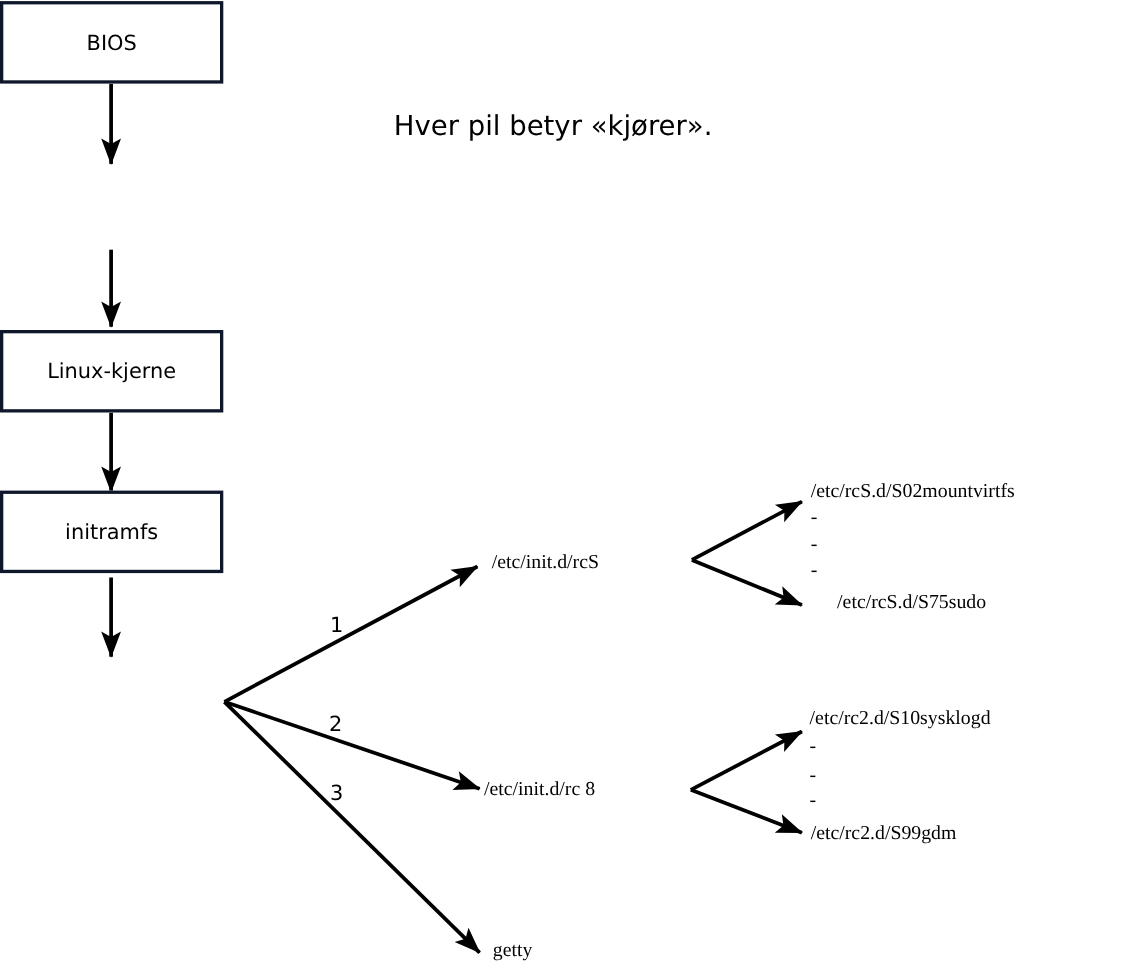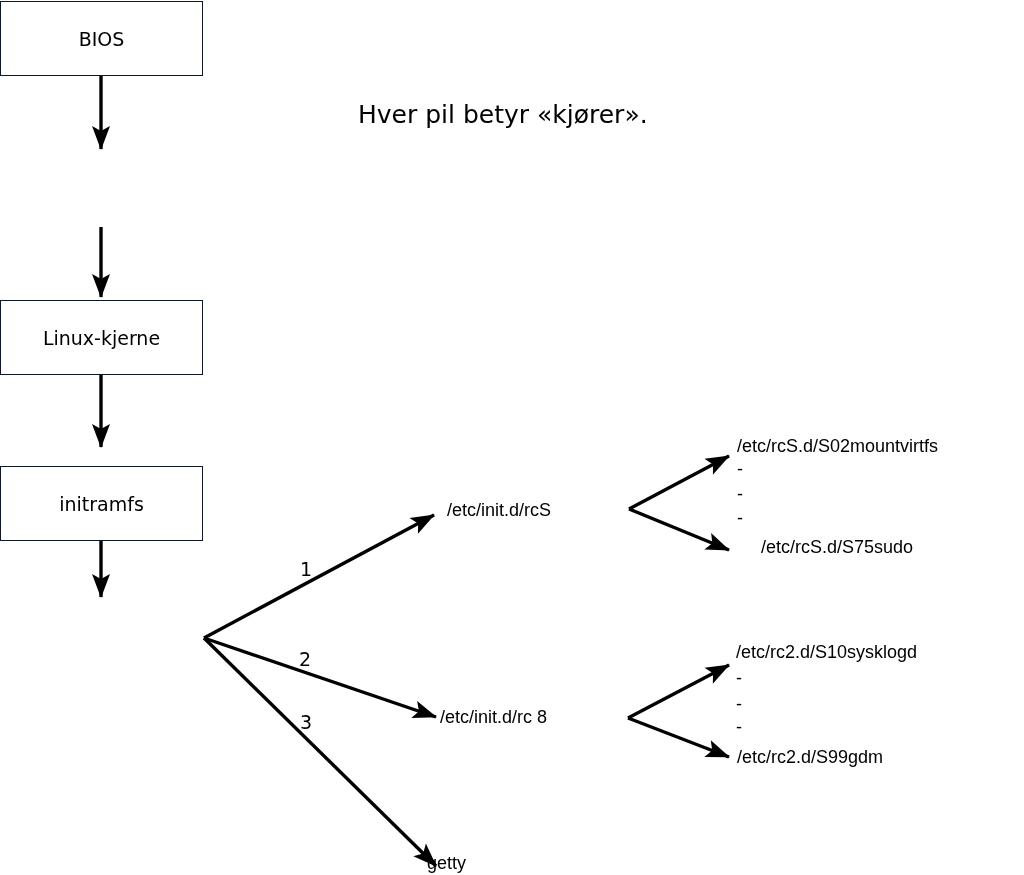--- a/index.html
+++ b/index.html
@@ -11,21 +11,21 @@
     font-family: "DejaVu Sans", sans-serif;
     color: #000000;
     overflow: hidden;
   }
   .box {
     position: absolute;
     left: 0;
     width: 203px;
     height: 75px;
     box-sizing: border-box;
-    border: 1px solid #0f172a;
+    border: 3px solid #0f172a;
     background: #ffffff;
     display: flex;
     align-items: center;
     justify-content: center;
     font-size: 19px;
     text-align: right;
   }
   #arrows {
     position: absolute;
     left: 0; top: 0;
@@ -37,21 +37,21 @@
     stroke-width: 3.4;
   }
   .txt {
     position: absolute;
     white-space: pre;
     transform: translateY(-50%);
     font-size: 25px;
     line-height: 1;
   }
   .mono {
-    font-family: Liberation Sans, sans-serif;
+    font-family: Liberation Serif, serif;
     font-size: 18px;
   }
   .num { font-size: 19px; }
 </style>
 </head>
 <body>
 
 <div id="canvas">
 
   <svg id="arrows" viewBox="0 0 1024 875" xmlns="http://www.w3.org/2000/svg" aria-hidden="true">
@@ -72,21 +72,21 @@
     <line x1="628" y1="718" x2="729" y2="665" marker-end="url(#arrowhead)"></line>
     <line x1="628" y1="718" x2="729" y2="757" marker-end="url(#arrowhead)"></line>
   </svg>
 
   <div class="box" style="top:1px">
       <span>BIOS</span>
     </div>
   <div class="box" style="top:300px">
       <span>Linux-kjerne</span>
     </div>
-  <div class="box" style="top:466px">
+  <div class="box" style="top:446px">
       <span>initramfs</span>
     </div>
 
   <div class="txt" style="left:358px; top:114px">Hver pil betyr «kjører».</div>
 
   <div class="txt num" style="left:300px; top:569px">1</div>
   <div class="txt num" style="left:299px; top:659px">2</div>
   <div class="txt num" style="left:300px; top:722px">3</div>
 
   <div class="txt mono" style="left:447px; top:510px">/etc/init.d/rcS</div>
@@ -96,15 +96,15 @@
   <div class="txt mono" style="left:737px; top:518px">-</div>
   <div class="txt mono" style="left:761px; top:547px">/etc/rcS.d/S75sudo</div>
 
   <div class="txt mono" style="left:440px; top:717px">/etc/init.d/rc 8</div>
   <div class="txt mono" style="left:736px; top:652px">/etc/rc2.d/S10sysklogd</div>
   <div class="txt mono" style="left:736px; top:678px">-</div>
   <div class="txt mono" style="left:736px; top:704px">-</div>
   <div class="txt mono" style="left:736px; top:727px">-</div>
   <div class="txt mono" style="left:737px; top:757px">/etc/rc2.d/S99gdm</div>
 
-  <div class="txt mono" style="left:427px; top:863px">getty</div>
+  <div class="txt mono" style="left:448px; top:863px">getty</div>
 
 </div>
 
 </body></html>

